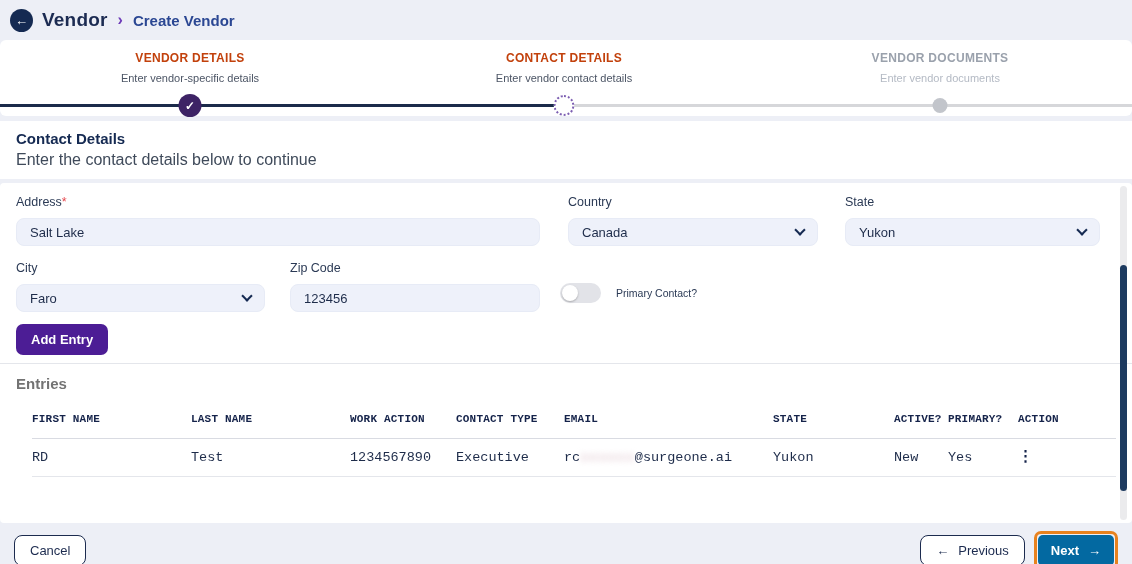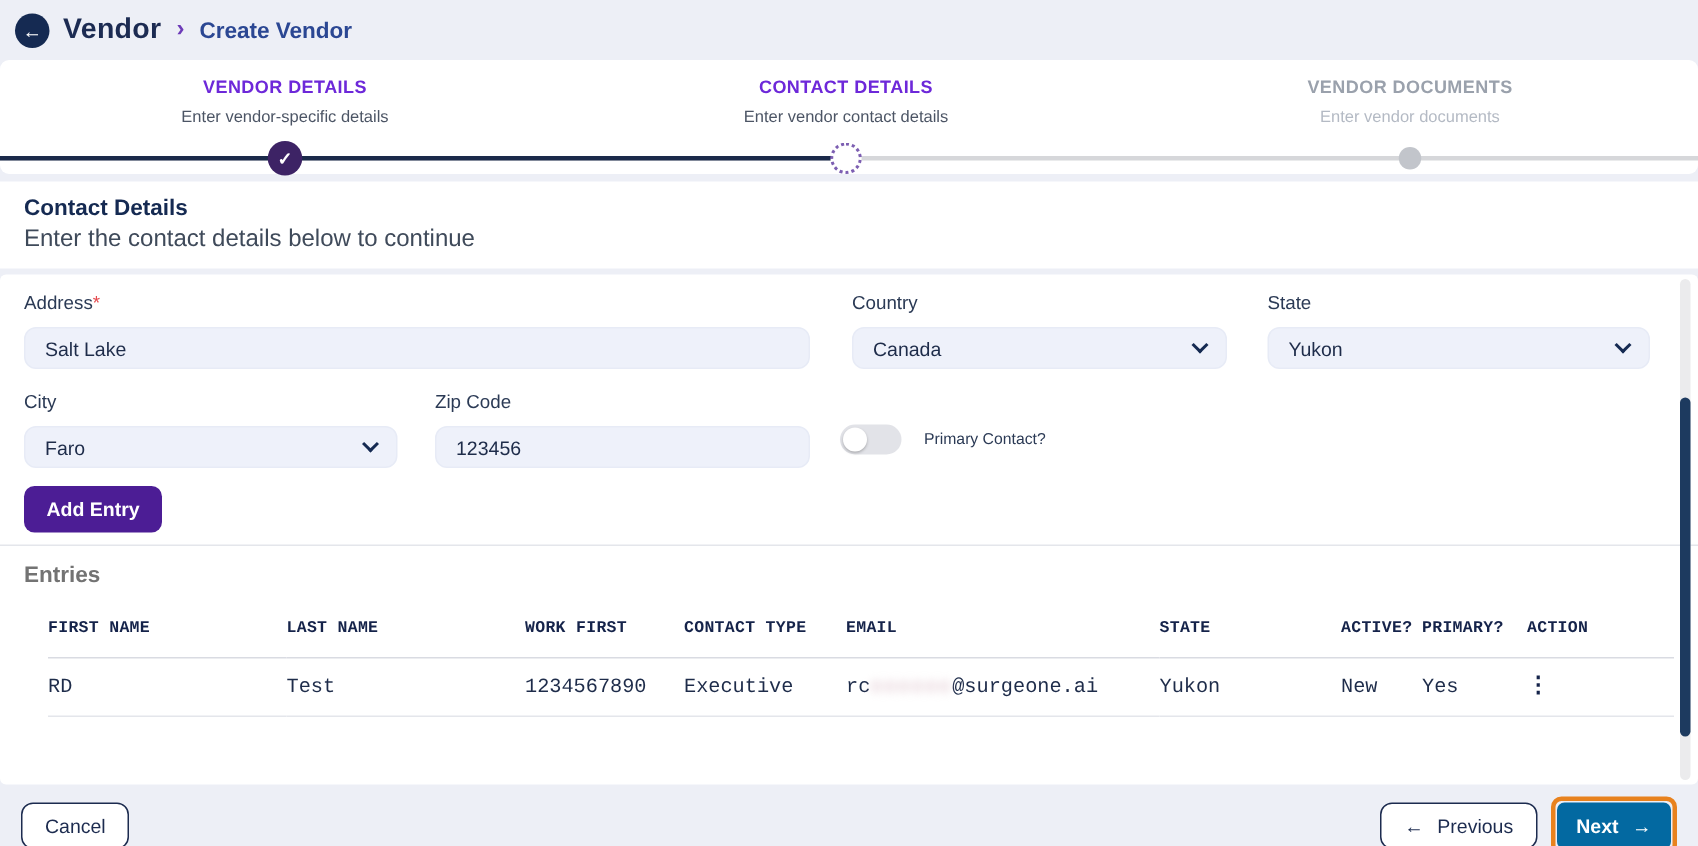--- a/index.html
+++ b/index.html
@@ -18,21 +18,21 @@
     width:23px; height:23px; border-radius:50%; background:#152a52; color:#fff;
     display:flex; align-items:center; justify-content:center; font-size:13px; cursor:pointer; flex:0 0 auto;
   }
   .crumb-title { font-size:19px; font-weight:bold; color:#1c2b52; letter-spacing:.2px; }
   .crumb-sep { font-size:16px; font-weight:bold; color:#6d3bb8; margin:0 1px; }
   .crumb-current { font-size:15px; font-weight:bold; color:#2b4793; }
 
   
   .stepper-card { position:relative; height:76px; background:#fff; border-radius:6px; }
   .step { position:absolute; top:11px; width:290px; transform:translateX(-50%); text-align:center; }
-  .step-title { font-size:12px; font-weight:bold; color:#6d28d9; letter-spacing:.3px; }
+  .step-title { font-size:12px; font-weight:bold; color:#c2410c; letter-spacing:.3px; }
   .step-sub { font-size:11px; color:#4c5565; margin-top:7px; }
   .step.upcoming .step-title { color:#9aa1ac; }
   .step.upcoming .step-sub { color:#b4bac4; }
   .track { position:absolute; left:0; right:0; top:64px; height:3px; background:#d6d7da; }
   .track-fill { position:absolute; left:0; top:64px; width:564px; height:3px; background:#1b2a4a; }
   .dot-done {
     position:absolute; left:190px; top:54px; width:23px; height:23px; border-radius:50%;
     background:#3d2365; transform:translateX(-50%); display:flex; align-items:center; justify-content:center;
     color:#fff; font-size:12px; font-weight:bold;
   }
@@ -205,21 +205,21 @@
         <col style="width:209px">
         <col style="width:121px">
       <col style="width:54px">
         <col style="width:70px">
         <col style="width:98px">
     </colgroup>
     <thead>
       <tr>
         <th>FIRST NAME</th>
         <th>LAST NAME</th>
-        <th>WORK FIRST</th>
+        <th>WORK ACTION</th>
         <th>CONTACT TYPE</th>
         <th>EMAIL</th>
         <th>STATE</th>
         <th>ACTIVE?</th>
         <th>PRIMARY?</th>
         <th>ACTION</th>
       </tr>
     </thead>
     <tbody>
       <tr>

